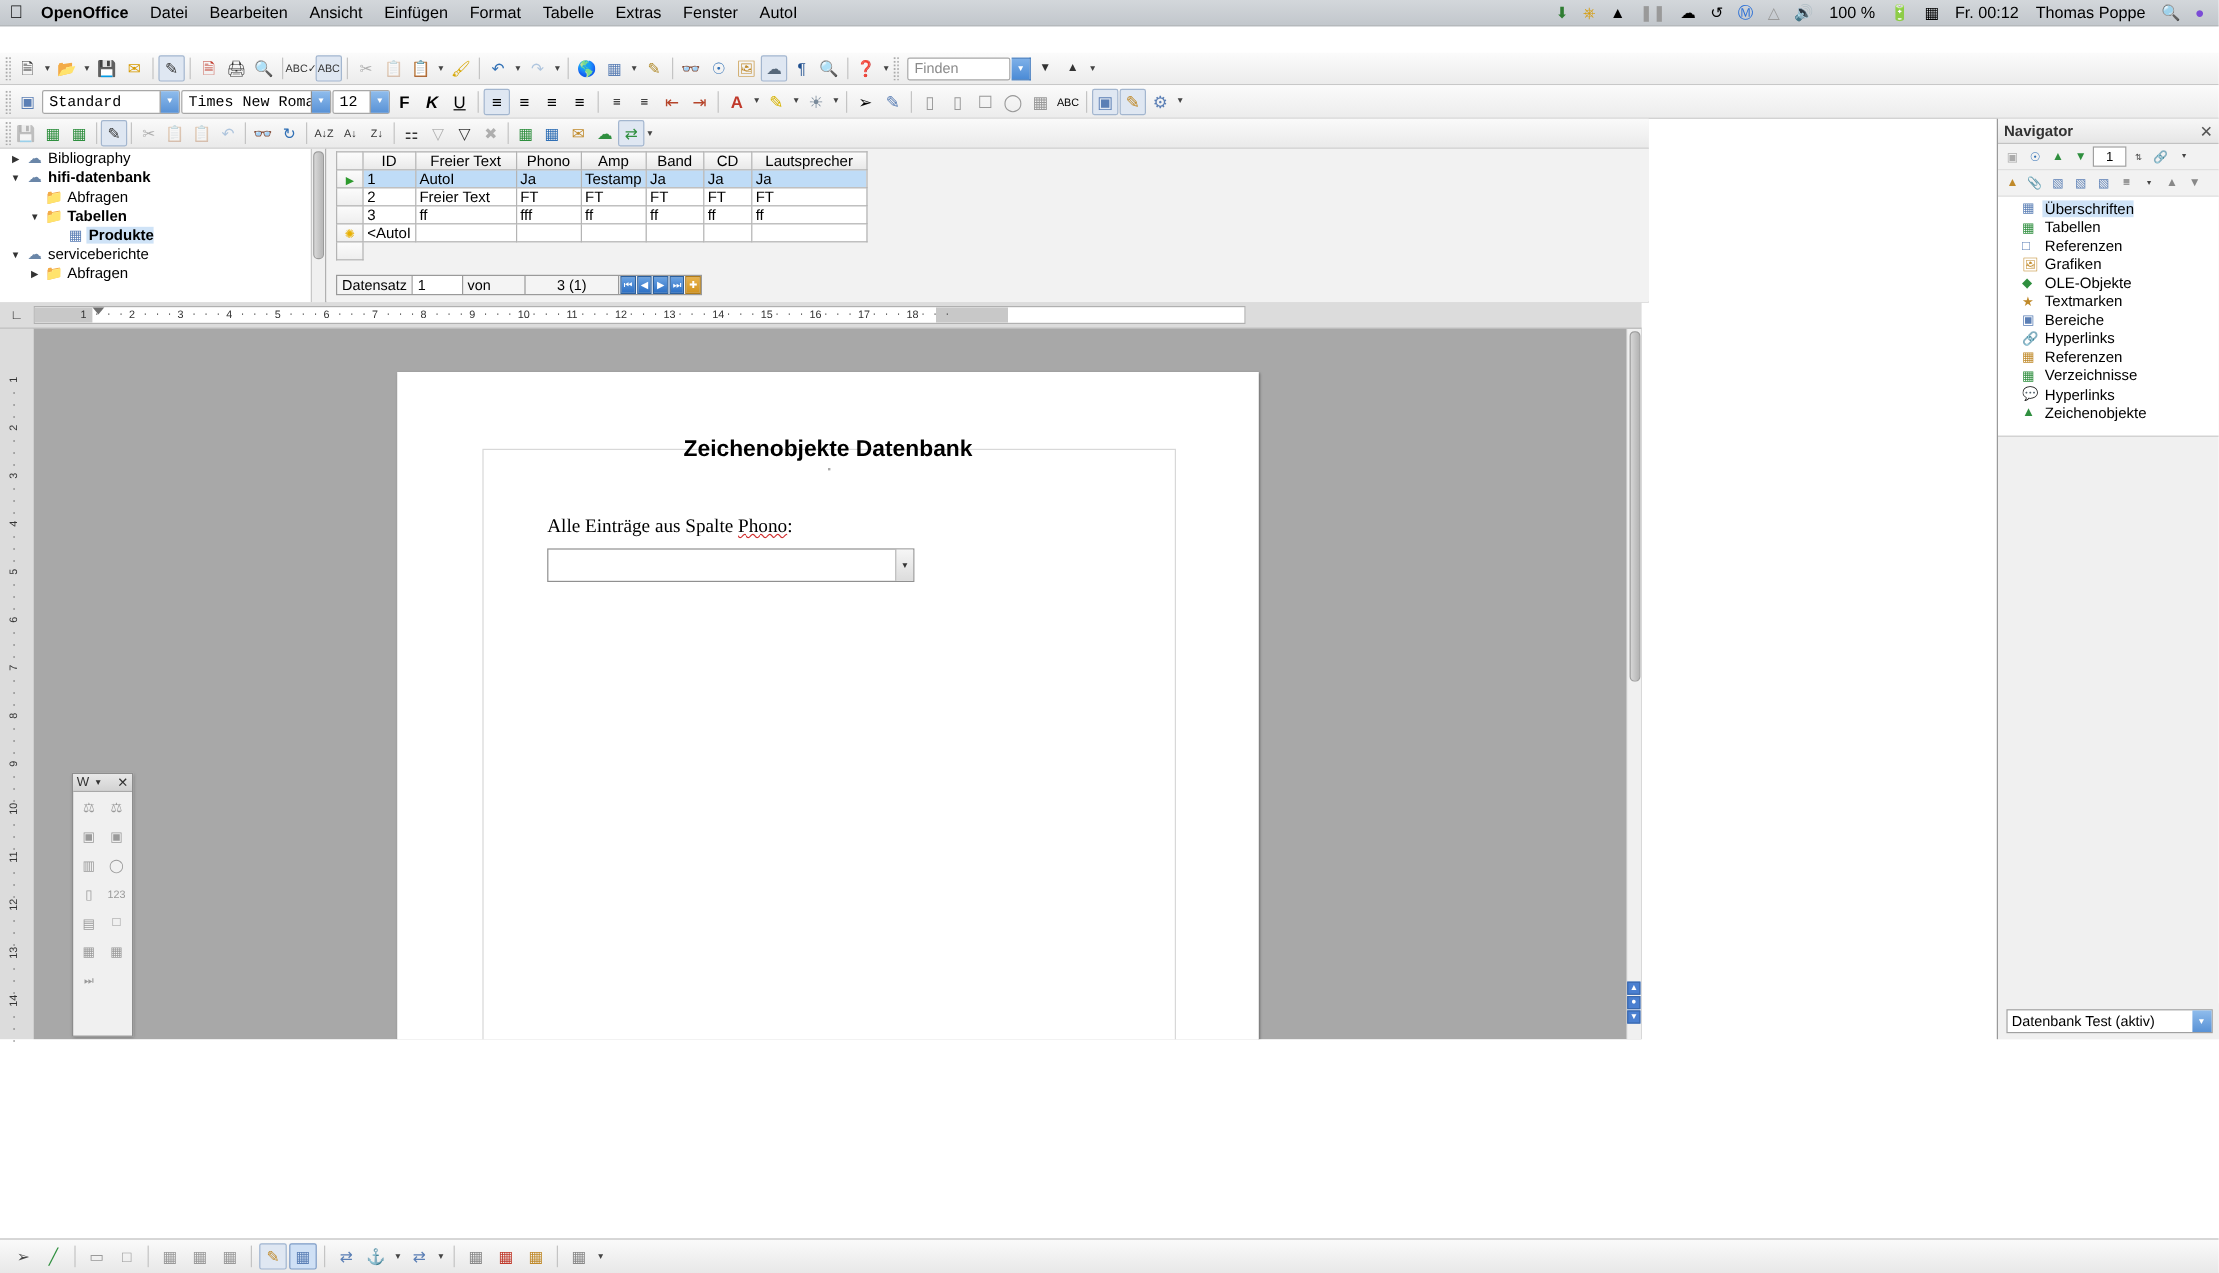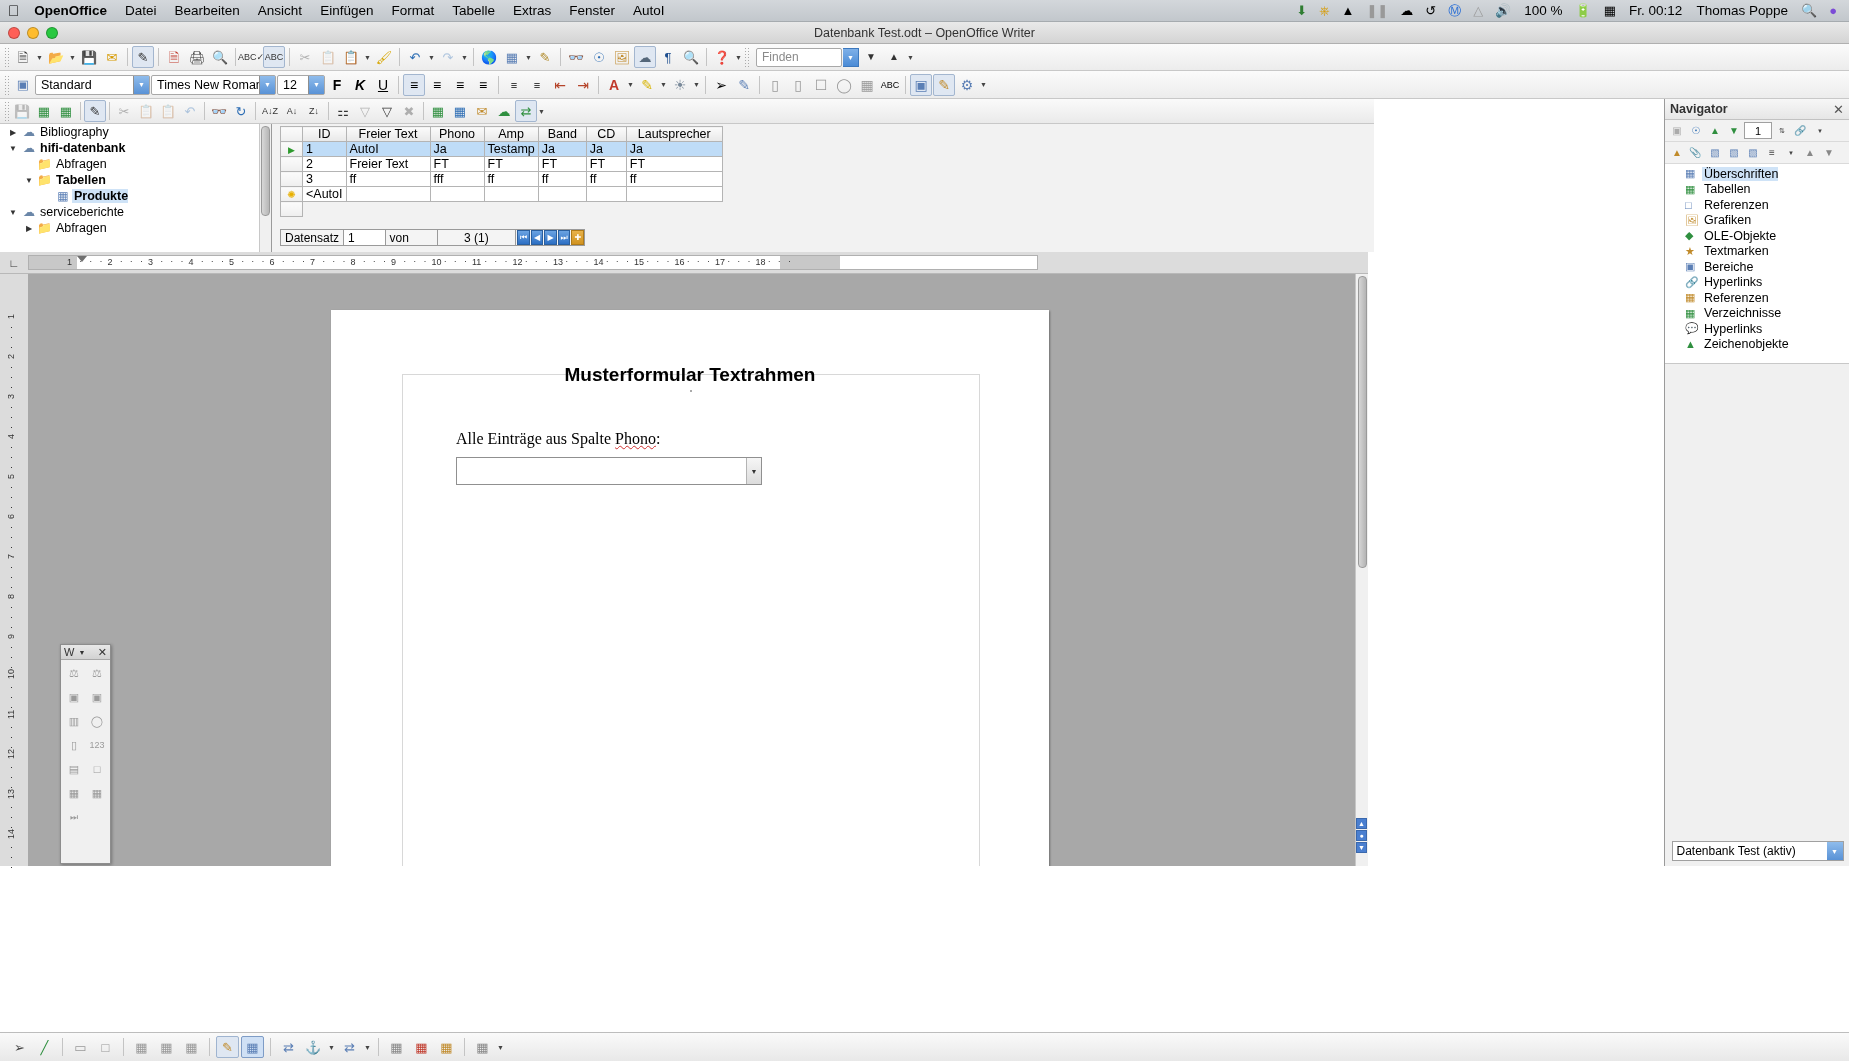--- a/index.html
+++ b/index.html
@@ -64,21 +64,21 @@
     background-size: 3px 3px; margin-right: 2px; }
 
   .findbox { width: 86px; height: 19px; background: #fff; border: 1px solid #a8a8a8;
     border-radius: 2px; display: flex; align-items: center; padding-left: 5px;
     color: #8a8a8a; font-size: 12px; margin-left: 4px; flex: none; }
   .findarrow { width: 16px; height: 19px; background: linear-gradient(180deg,#7eb0e8,#4b8bd6);
     border: 1px solid #3d78bd; border-left: none; display: flex; align-items: center;
     justify-content: center; font-size: 7px; color: #fff; flex: none; }
 
   .combo { height: 20px; background: #fff; border: 1px solid #a8a8a8; border-radius: 2px;
-    display: flex; align-items: center; font-size: 12.5px; color: #000; flex: none; }
+    display: flex; align-items: center; font-size: 12.5px; color: #000; flex: none; font-family: Liberation Mono, monospace; }
   .combo span.lbl { padding-left: 5px; flex: 1; overflow: hidden; white-space: nowrap; }
   .combo .cbtn { width: 16px; height: 18px; background: linear-gradient(180deg,#8fbcec,#5992d6);
     border-left: 1px solid #8e8e8e; display: flex; align-items: center; justify-content: center;
     font-size: 7px; color: #fff; }
   #style-combo { width: 115px; }
   #font-combo { width: 125px; }
   #size-combo { width: 48px; }
 
   .fbtn { width: 22px; height: 22px; display: flex; align-items: center; justify-content: center;
     font-size: 14px; flex: none; border: 1px solid transparent; border-radius: 2px; }
@@ -267,28 +267,20 @@
       <span class="txt">100 %</span>
       <span class="sic">🔋</span>
       <span class="sic">▦</span>
       <span class="txt">Fr. 00:12</span>
       <span class="txt">Thomas Poppe</span>
       <span class="sic">🔍</span>
       <span class="sic" style="color:#7b4bd6;">●</span>
     </span>
   </div>
 
-  <div class="titlebar">
-    <span class="traffic">
-      <span class="tl r"></span>
-      <span class="tl y"></span>
-      <span class="tl g"></span>
-    </span>
-    <span>Datenbank Test.odt – OpenOffice Writer</span>
-  </div>
 
   <div class="tbar" id="tbar1">
     <span class="grip"></span>
     <span class="tbtn">🗎</span>
       <span class="tarrow">▼</span>
     <span class="tbtn" style="color:#d79a00;">📂</span>
       <span class="tarrow">▼</span>
     <span class="tbtn" style="color:#3a6fb5;">💾</span>
     <span class="tbtn" style="color:#d79a00;">✉</span>
     <span class="tsep"></span>
@@ -678,21 +670,21 @@
       <span class="vm" style="top: 555px;">·</span>
       <span class="vm" style="top: 565px;">14</span>
       <span class="vm" style="top: 575px;">·</span>
       <span class="vm" style="top: 585px;">·</span>
       <span class="vm" style="top: 595px;">·</span>
     </div>
 
   <div class="canvas">
     <div class="page">
       <div class="textarea-box"></div>
-      <div class="doc-title">Musterformular Textrahmen</div>
+      <div class="doc-title">Zeichenobjekte Datenbank</div>
       <div class="doc-dot"></div>
       <div class="doc-line">
         <span>Alle Einträge aus Spalte </span><span class="wavy">Phono</span><span>:</span>
       </div>
       <div class="doc-combo">
         <span style="flex:1;padding-left:4px;font-size:13px;"></span>
         <span class="dc-btn">▼</span>
       </div>
     </div>
 

